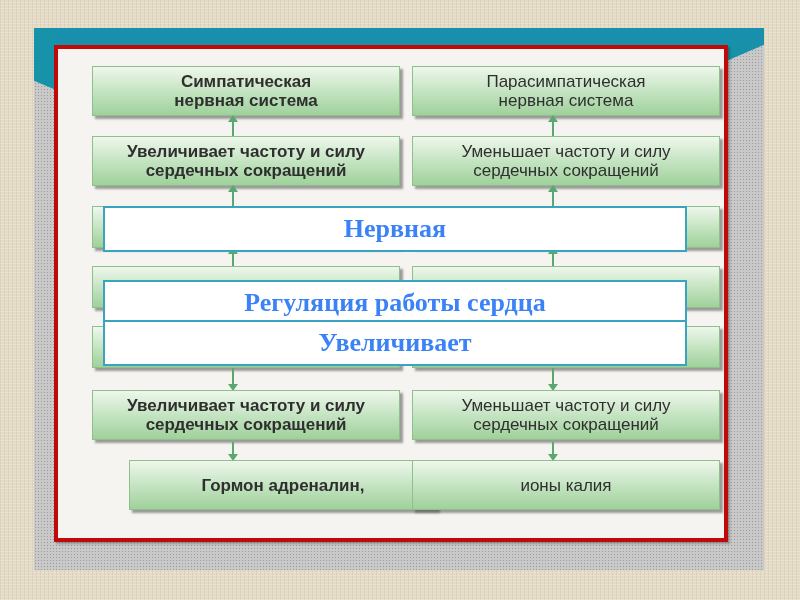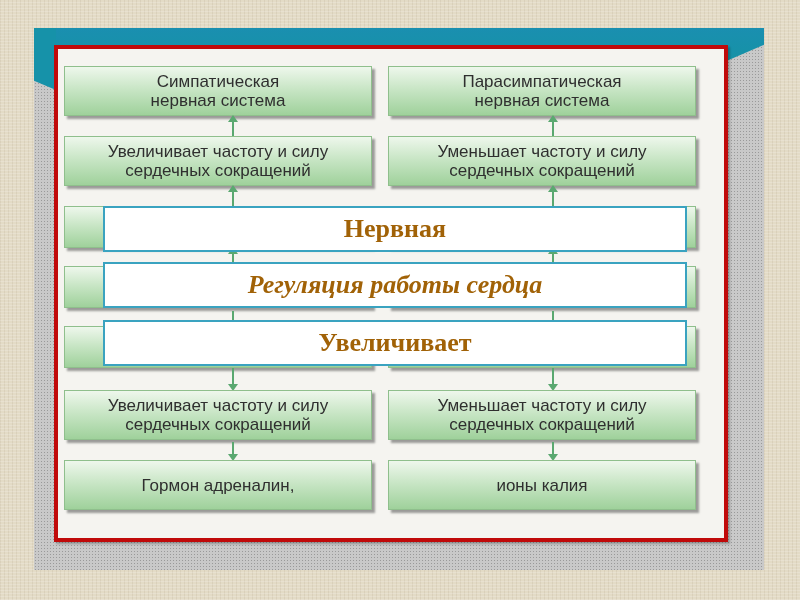--- a/index.html
+++ b/index.html
@@ -35,37 +35,37 @@
   }
   .gbox {
     position:absolute; height:48px;
     background:linear-gradient(180deg,#eef7ec 0%,#c9e6c6 45%,#9fd19b 100%);
     border:1px solid #8fbf8c;
     box-shadow: 3px 3px 2px rgba(80,80,80,0.55);
     display:flex; flex-direction:column; align-items:center; justify-content:center;
     color:#2f2f2f; font-size:17px; line-height:19px; text-align:center;
   }
   .gbox .ln { display:block; white-space:nowrap; }
-  .left { left:64px; width:306px; }
-  .right { left:388px; width:306px; }
+  .left { left:92px; width:306px;font-weight:bold; }
+  .right { left:412px; width:306px; }
   .arrow {
     position:absolute; width:2px; background:#5aa870;
   }
   .arrow.up::before, .arrow.down::after {
     content:""; position:absolute; left:-4px; width:0; height:0;
     border-left:5px solid transparent; border-right:5px solid transparent;
   }
   .arrow.up::before { top:-5px; border-bottom:7px solid #5aa870; }
   .arrow.down::after { bottom:-5px; border-top:7px solid #5aa870; }
   .wbox {
     position:absolute; left:103px; width:580px; height:42px;
     background:#ffffff; border:2px solid #3aa3c0;
     display:flex; align-items:center; justify-content:center;
     font-family:"Liberation Serif", serif; font-weight:bold;
-    font-size:26px; color:#a16207;
+    font-size:26px; color:#3b82f6;
   }
 </style>
 </head>
 <body>
 
 <div class="dots-panel"></div>
 <div class="teal-band"></div>
 <div class="teal-left"></div>
 
 <div class="red-frame"></div>
@@ -102,21 +102,21 @@
 <div class="gbox right" style="top:326px; height:40px;"></div>
 
 <div class="arrow up" style="left:232px; top:252px; height:14px;"></div>
 <div class="arrow up" style="left:552px; top:252px; height:14px;"></div>
 <div class="arrow" style="left:232px; top:311px; height:10px;"></div>
 <div class="arrow" style="left:552px; top:311px; height:10px;"></div>
 
 <div class="wbox" style="top:206px;">
   <span>Нервная</span>
 </div>
-<div class="wbox" style="top:262px;font-style:italic;">
+<div class="wbox" style="top:280px;">
   <span>Регуляция работы сердца</span>
 </div>
 <div class="wbox" style="top:320px;">
   <span>Увеличивает</span>
 </div>
 
 <div class="arrow down" style="left:232px; top:368px; height:18px;"></div>
 <div class="arrow down" style="left:552px; top:368px; height:18px;"></div>
 
 <div class="gbox left" style="top:390px;">
@@ -124,18 +124,18 @@
   <span class="ln">сердечных сокращений</span>
 </div>
 <div class="gbox right" style="top:390px;">
   <span class="ln">Уменьшает частоту и силу</span>
   <span class="ln">сердечных сокращений</span>
 </div>
 
 <div class="arrow down" style="left:232px; top:442px; height:14px;"></div>
 <div class="arrow down" style="left:552px; top:442px; height:14px;"></div>
 
-<div class="gbox left" style="top:460px;">
+<div class="gbox left" style="top:460px;margin-left:37px;">
   <span class="ln">Гормон адреналин,</span>
 </div>
 <div class="gbox right" style="top:460px;">
   <span class="ln">ионы калия</span>
 </div>
 
 </body></html>

